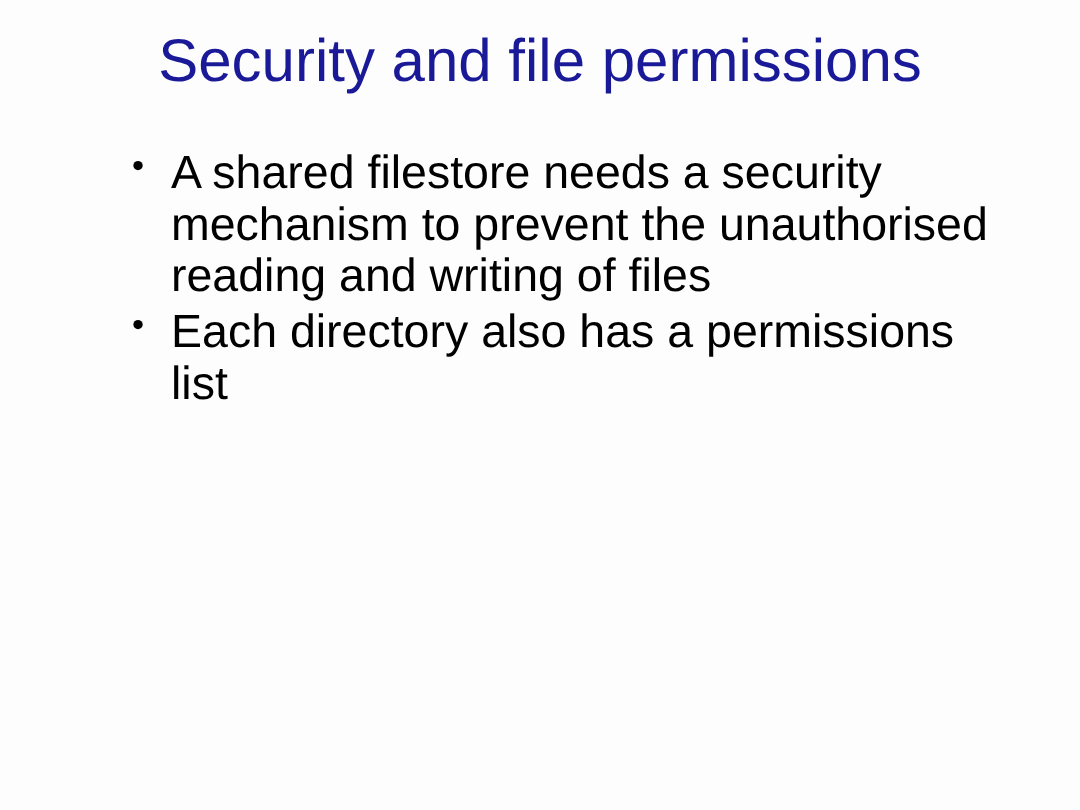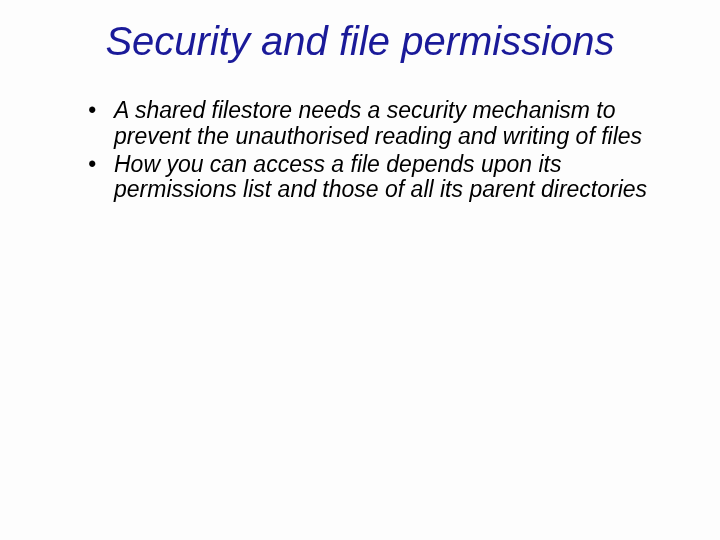--- a/index.html
+++ b/index.html
@@ -1,15 +1,15 @@
 <!DOCTYPE html>
 <html><head>
   <meta charset="utf-8">
   <style>
-    * { margin: 0; padding: 0; box-sizing: border-box; font-style: italic; }
+    * { margin: 0; padding: 0; box-sizing: border-box; }
     html, body { width: 720px; height: 540px; }
     body {
       background: #fdfdfd;
       font-family: Verdana, Geneva, sans-serif;
       padding: 18px 60px 30px 60px;
     }
     .title {
       color: #1a1a99;
       font-size: 40px;
       font-weight: 400;
@@ -18,35 +18,35 @@
       margin-bottom: 34px;
       padding: 0 40px;
     }
     .bullets {
       list-style: none;
       padding-left: 28px;
     }
     .bullets li {
       position: relative;
       color: #000;
-      font-size: 23px;
+      font-size: 31px;
       line-height: 1.12;
       padding-left: 26px;
       margin-bottom: 2px;
     }
     .bullets li::before {
       content: "•";
       position: absolute;
       left: 0;
       top: 0;
       font-size: 23px;
       color: #000;
     }
   </style>
 </head>
 <body>
 
 <h1 class="title">Security and file permissions</h1>
 
 <ul class="bullets">
   <li>A shared filestore needs a security mechanism to prevent the unauthorised reading and writing of files</li>
-  <li>How you can access a file depends upon its permissions list and those of all its parent directories</li>
+  <li>Each directory also has a permissions list</li>
 </ul>
 
 </body></html>

